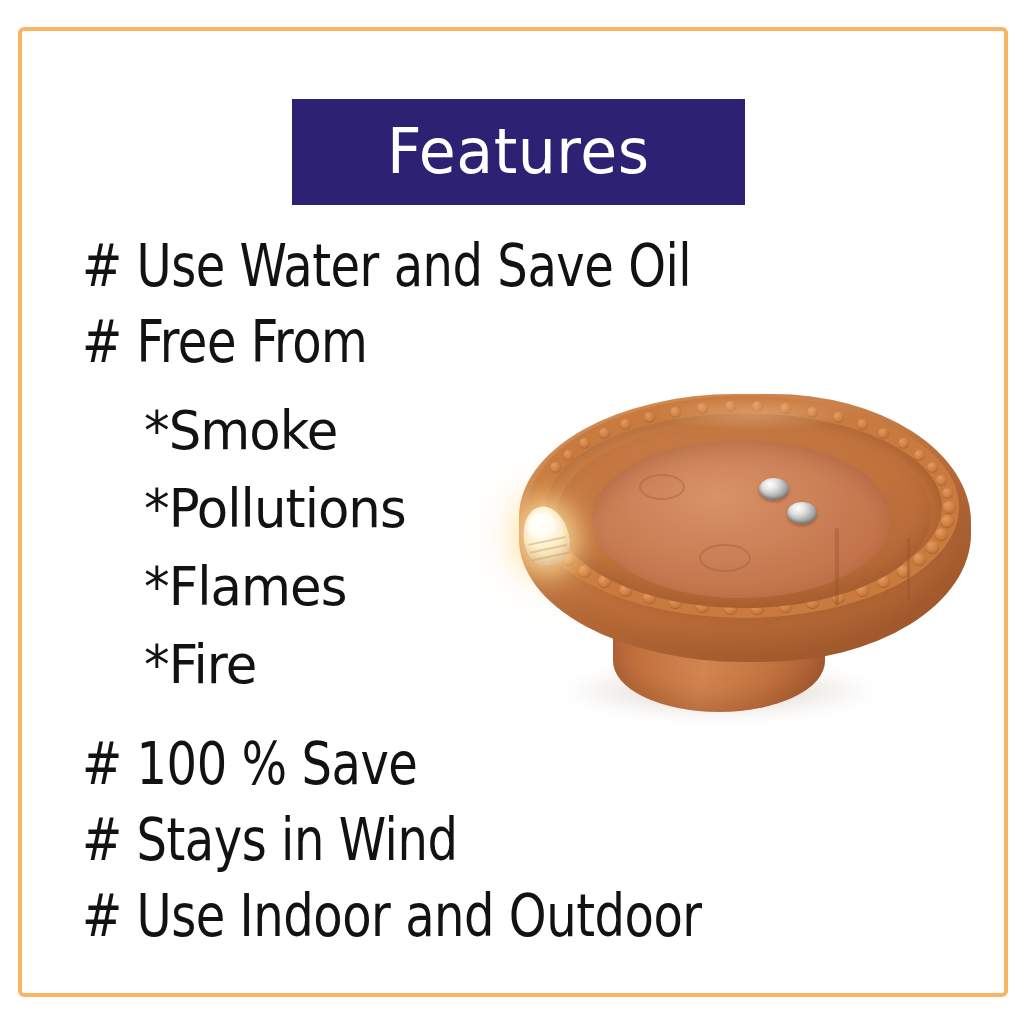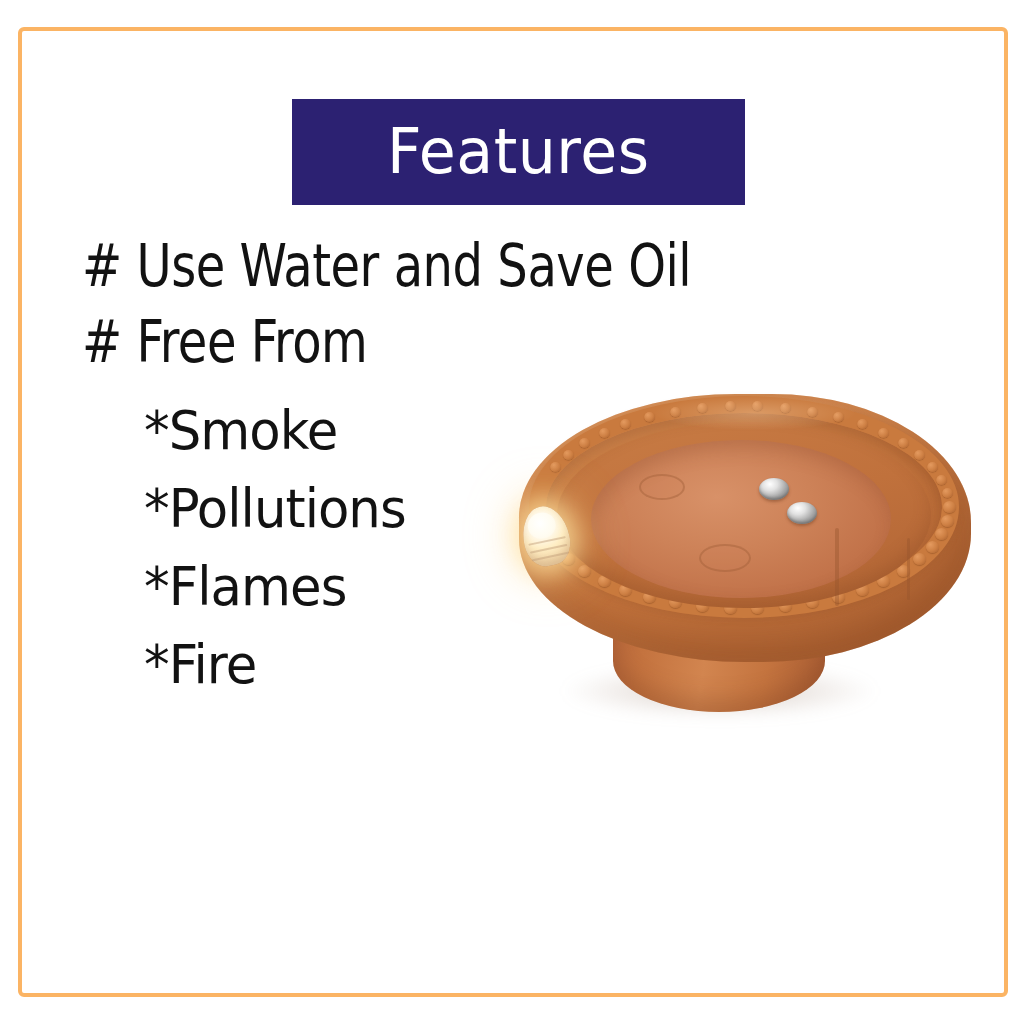--- a/index.html
+++ b/index.html
@@ -296,20 +296,31 @@
       <span class="hash">#</span><span>Free From</span>
     </div>
 
     <div id="sub-list">
       <div class="sub-line">*Smoke</div>
       <div class="sub-line">*Pollutions</div>
       <div class="sub-line">*Flames</div>
       <div class="sub-line">*Fire</div>
     </div>
 
+    <div id="lower-list">
+      <div class="feature-line">
+        <span class="hash">#</span><span>100 % Save</span>
+      </div>
+      <div class="feature-line">
+        <span class="hash">#</span><span>Stays in Wind</span>
+      </div>
+      <div class="feature-line">
+        <span class="hash">#</span><span>Use Indoor and Outdoor</span>
+      </div>
+    </div>
 
   </div>
 
   <div id="product-photo">
 
     <div id="product-shadow"></div>
     <div id="product-foot"></div>
     <div id="product-body"></div>
 
     <div id="product-rim"></div>

